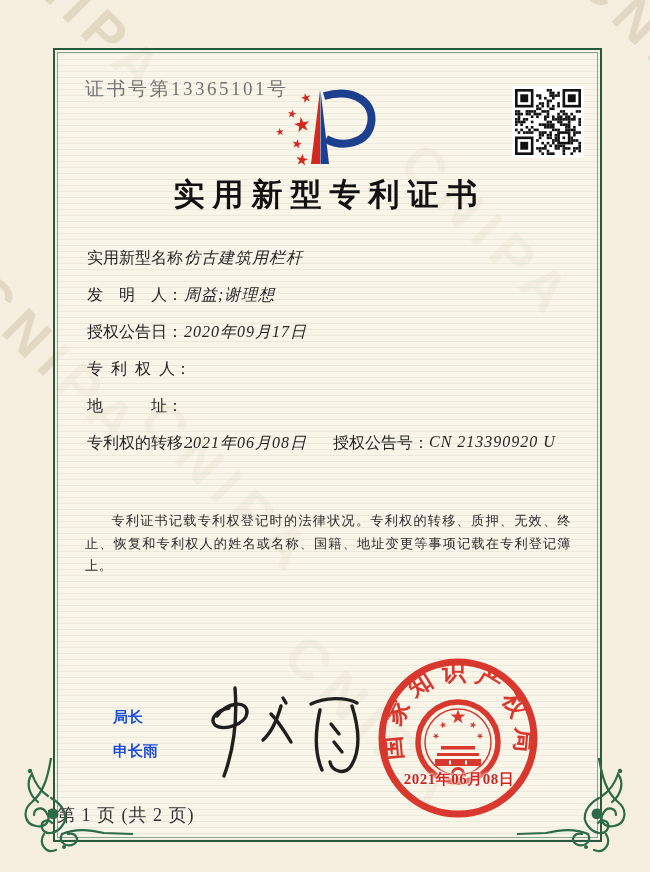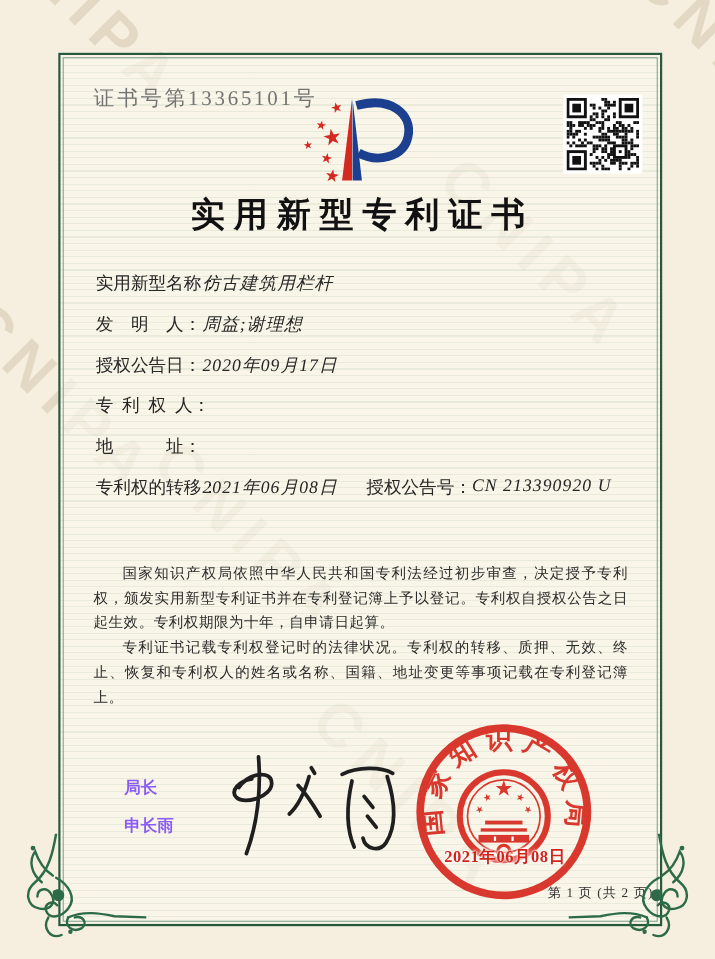--- a/index.html
+++ b/index.html
@@ -33,28 +33,28 @@
   .row{height:37px;display:flex;align-items:flex-start;font-size:16px;font-weight:500;}
   .lbl{display:inline-block;width:97px;white-space:pre;flex:none;}
   .val{letter-spacing:1px;white-space:pre;font-style:italic;}
   .pair2{margin-left:26px;display:flex;}
 
   .paras{left:28px;top:458px;width:486px;}
   .paras p{margin:0;text-indent:2em;font-size:13.2px;line-height:22.6px;
            text-align:justify;letter-spacing:0.5px;color:#2b2b2b;}
 
   .sig-block{left:56px;top:648px;font-family:"Liberation Sans","DejaVu Sans",sans-serif;
-             font-size:15px;font-weight:700;color:#8b5cf6;line-height:34px;}
+             font-size:15px;font-weight:700;color:#1d4ed8;line-height:34px;}
   .sig-svg{left:136px;top:628px;}
 
   .seal{left:313px;top:598px;width:176px;height:176px;opacity:0.92;}
   .seal-date{left:329px;top:718px;width:146px;text-align:center;font-size:15px;font-weight:700;
              color:#d0251b;letter-spacing:0.5px;
              text-shadow:0 0 2px #fff,0 0 3px #fff,0 0 4px #fff;}
-  .footer{left:0;top:751px;width:100%;text-align:right;font-size:12px;color:#333;letter-spacing:1px;}
+  .footer{left:0;top:751px;width:100%;text-align:left;font-size:18px;color:#333;letter-spacing:1px;}
 
   .flourish{position:absolute;z-index:3;}
   .fl-left{left:18px;top:758px;}
   .fl-right{left:517px;top:758px;transform:scaleX(-1);}
 </style>
 </head>
 <body>
 
 <div class="page">
 
@@ -356,21 +356,20 @@
         <span class="lbl">专利权的转移：</span>
         <span class="val">2021年06月08日</span>
         <span class="pair2">
           <span class="lbl" style="width:auto">授权公告号：</span>
           <span class="val">CN 213390920 U</span>
         </span>
       </div>
     </div>
 
     <div class="paras">
-      <p>国家知识产权局依照中华人民共和国专利法经过初步审查，决定授予专利权，颁发实用新型专利证书并在专利登记簿上予以登记。专利权自授权公告之日起生效。专利权期限为十年，自申请日起算。</p>
       <p>专利证书记载专利权登记时的法律状况。专利权的转移、质押、无效、终止、恢复和专利权人的姓名或名称、国籍、地址变更等事项记载在专利登记簿上。</p>
     </div>
 
     <div class="sig-block">
       <div>局长</div>
       <div>申长雨</div>
     </div>
 
     <div class="sig-svg">
       <svg width="185" height="105" viewBox="0 0 185 105">

